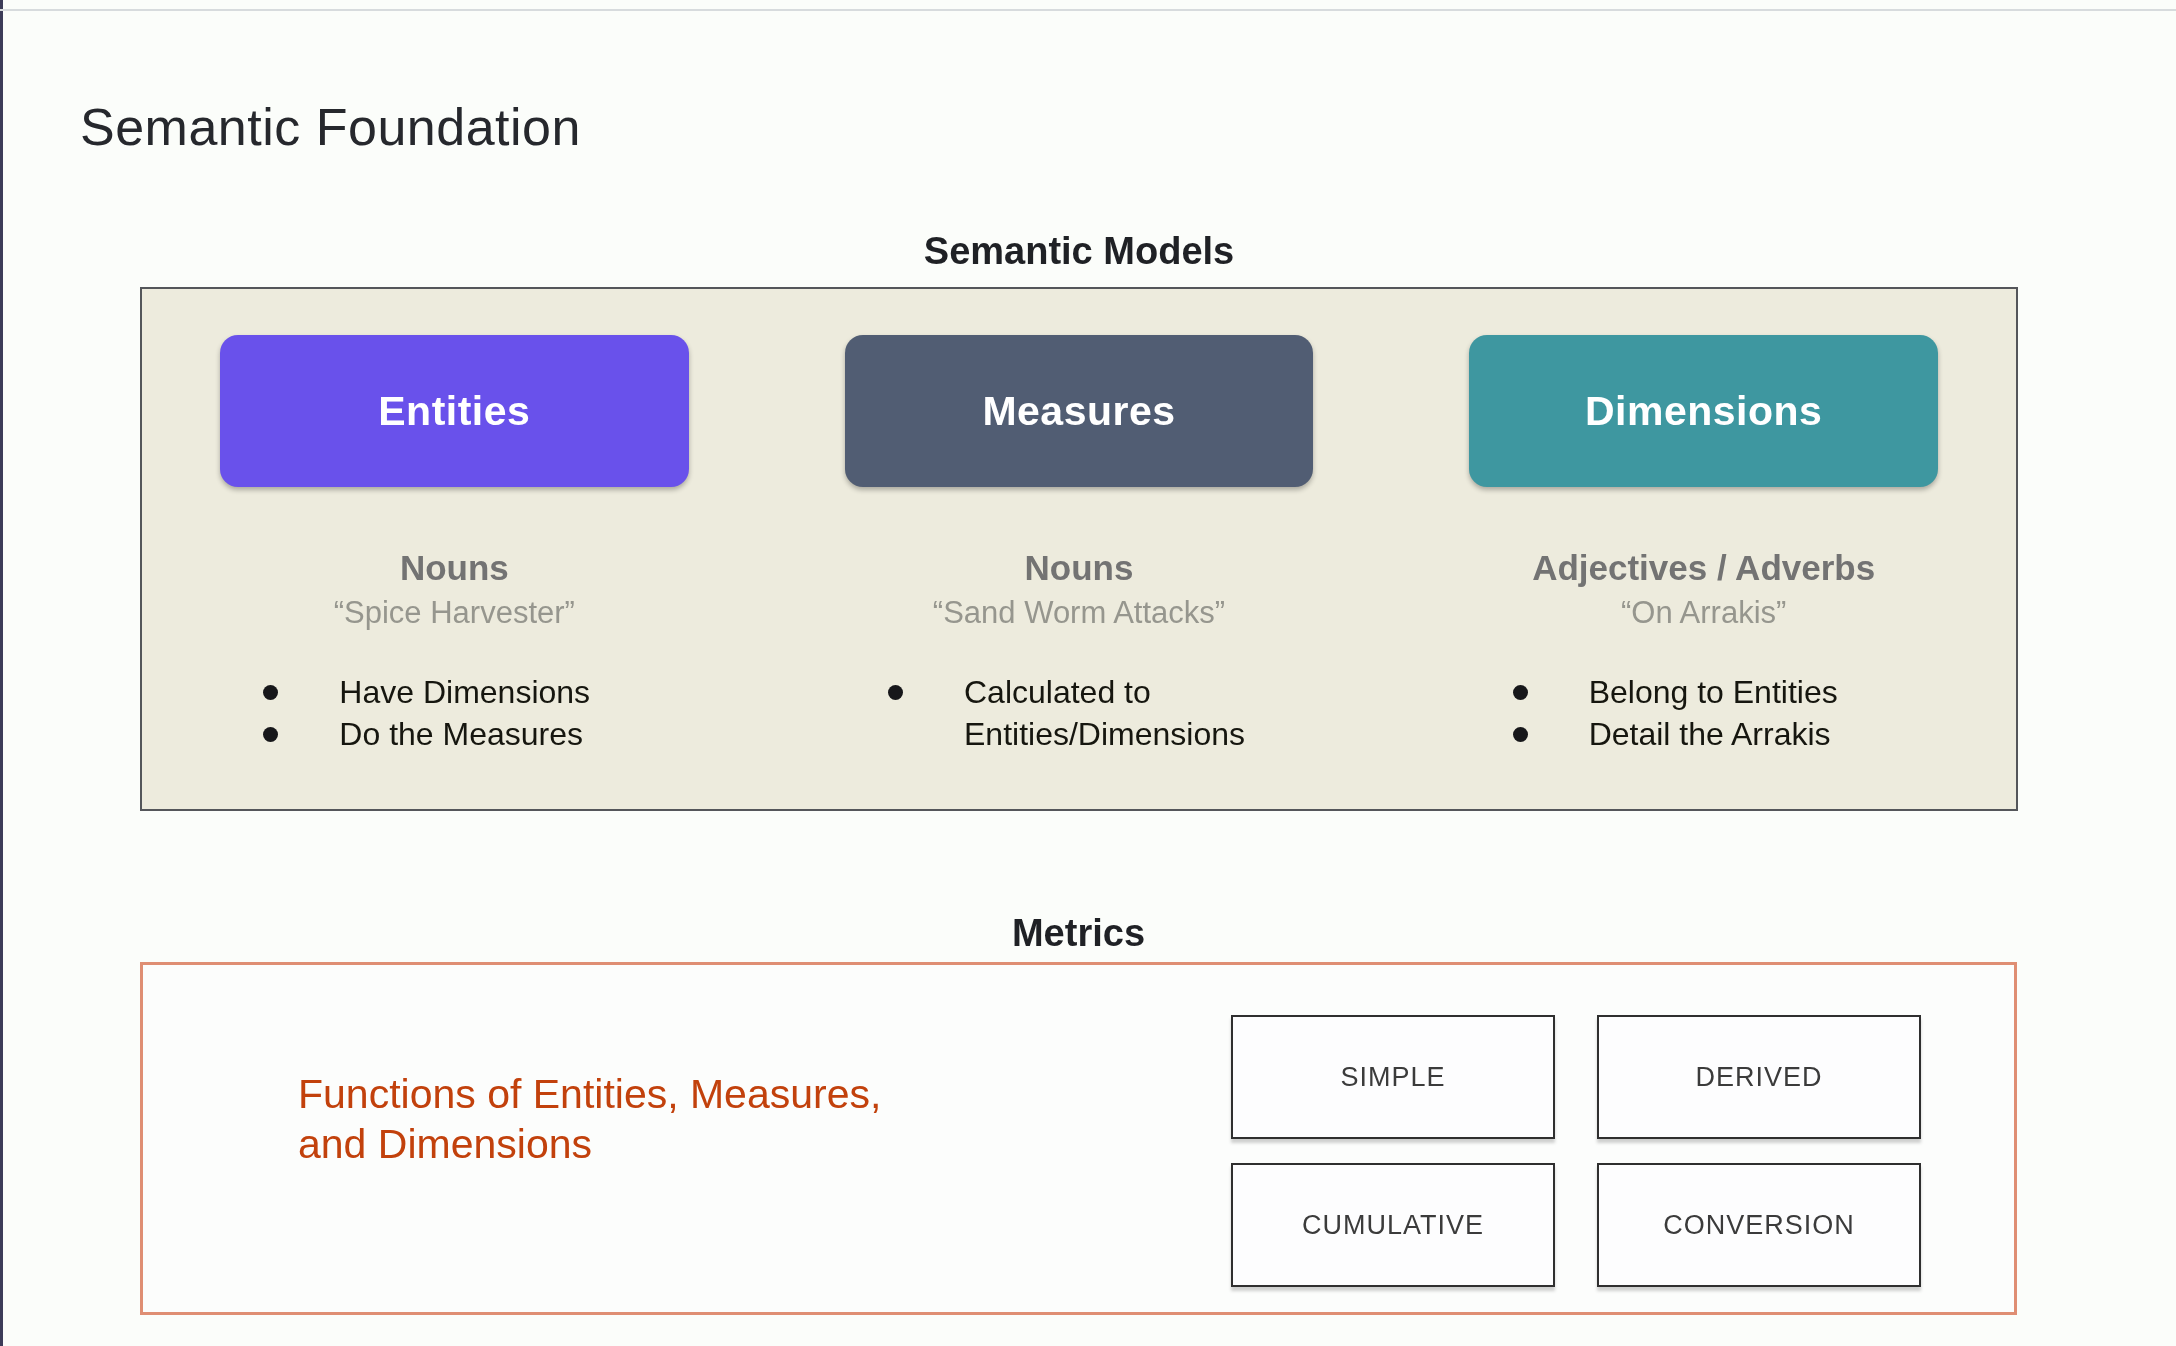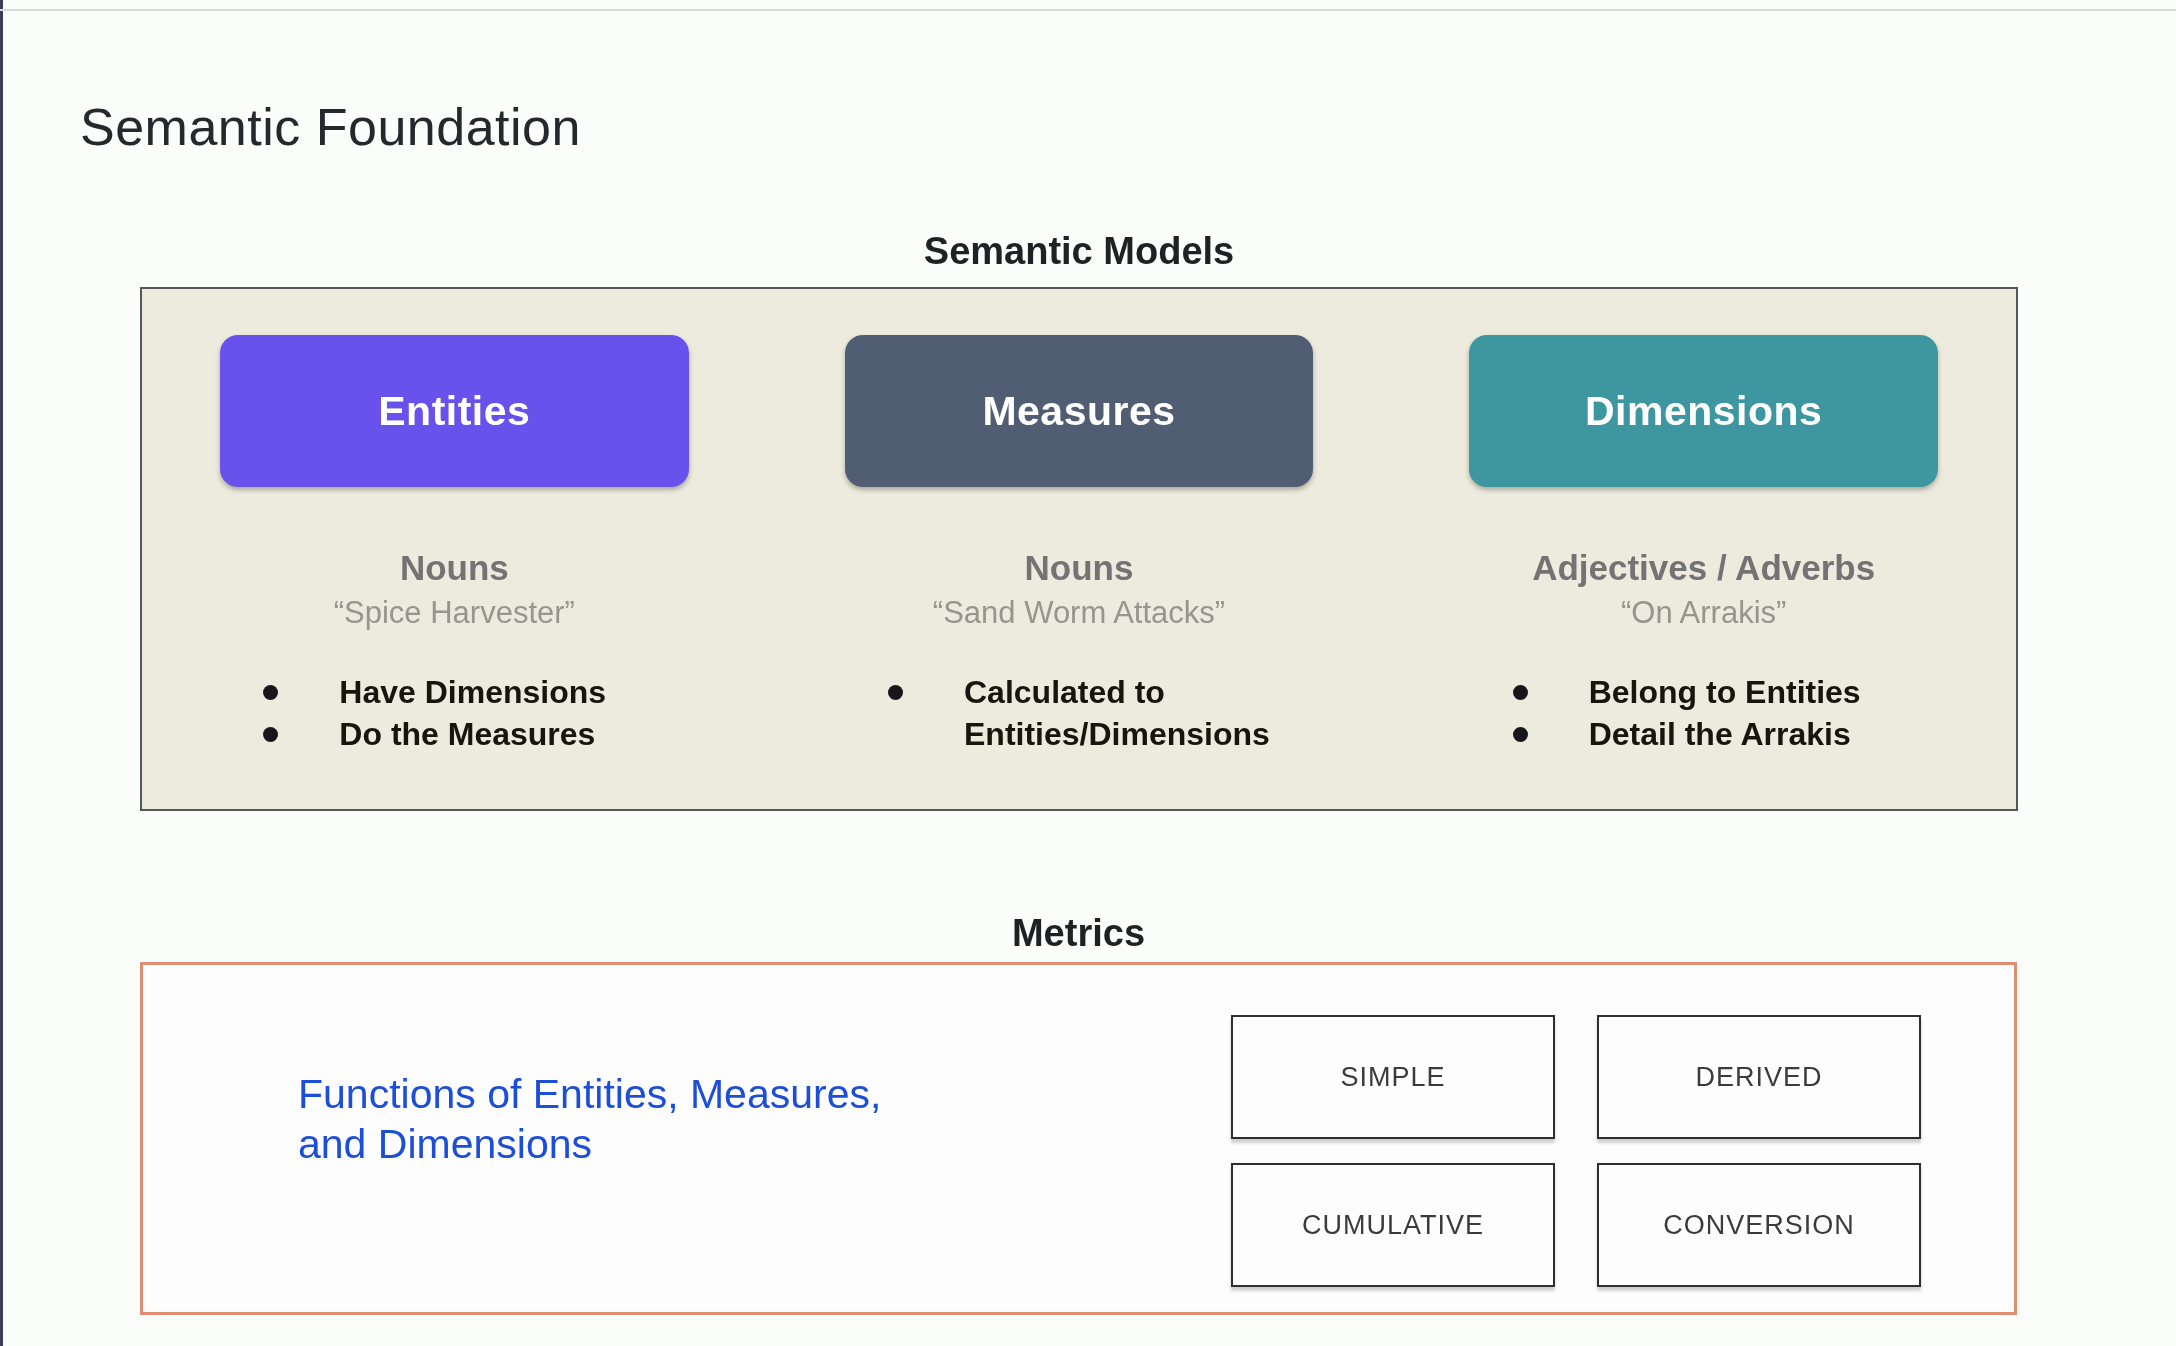--- a/index.html
+++ b/index.html
@@ -94,21 +94,20 @@
     color: #96968e;
   }
   .col-bullets {
     list-style: none;
     margin: 40px 0 0 0;
     padding: 0;
     width: 430px;
     font-size: 32px;
     color: #16160f;
     line-height: 1.32;
-    font-weight: bold;
   }
   .col-bullets li {
     position: relative;
     padding-left: 100px;
   }
   .col-bullets li::before {
     content: "";
     position: absolute;
     left: 24px;
     top: 14px;
@@ -137,21 +136,21 @@
     height: 353px;
     box-sizing: border-box;
     background: #fcfdfc;
     border: 3px solid #df8e73;
   }
   .metrics-description {
     position: absolute;
     left: 155px;
     top: 104px;
     font-size: 41px;
-    color: #1d4ed8;
+    color: #c2410c;
     line-height: 1.22;
     white-space: pre-line;
   }
   .metrics-grid {
     position: absolute;
     left: 1088px;
     top: 50px;
     display: grid;
     grid-template-columns: 324px 324px;
     grid-auto-rows: 124px;

